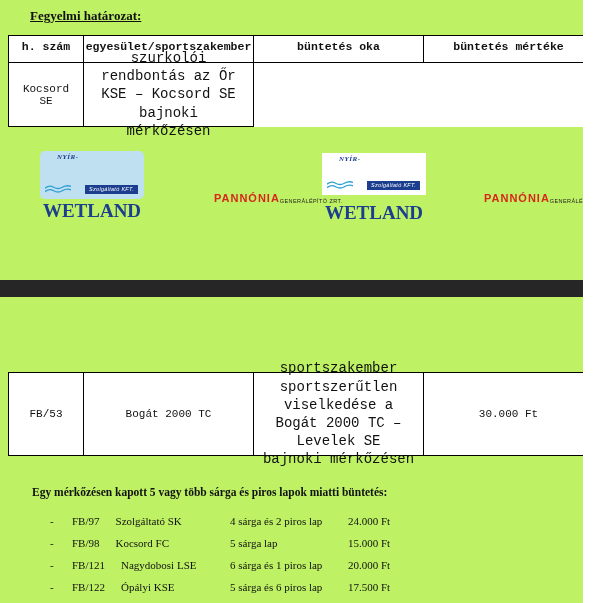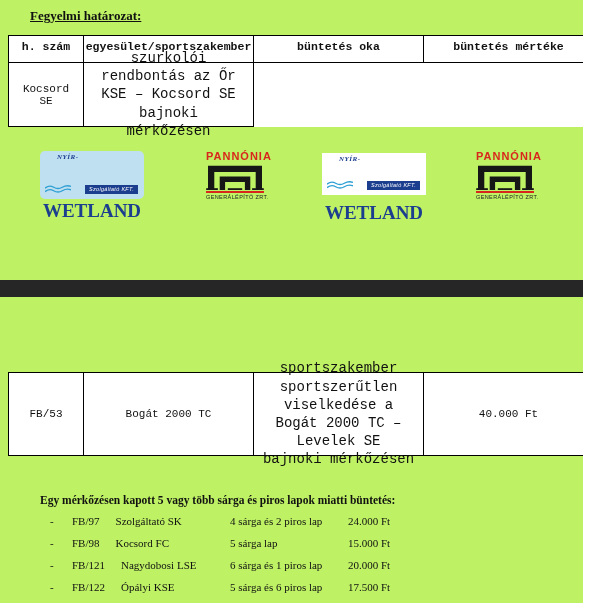--- a/index.html
+++ b/index.html
@@ -50,42 +50,42 @@
     font-family:"Liberation Serif","DejaVu Serif",serif; letter-spacing:0px;margin-top:42px;
   }
   .wl-wave { position:absolute; left:5px; bottom:5px; width:26px; height:10px; }
   .wl-banner {
     position:absolute; right:6px; bottom:5px;
     background:#1c3e8f; color:#fff; font-size:5.5px; font-style:italic;
     padding:1px 4px; line-height:1.2; letter-spacing:0.3px;
     font-family:"Liberation Sans","DejaVu Sans",sans-serif;
   }
 
-  .pannonia { display:flex; flex-direction:column; align-items:flex-start; }
+  .pannonia { display:flex; flex-direction:row; align-items:flex-end;margin-left:8px; }
   .p1 { left:206px; top:150px; width:70px; height:54px; }
   .p2 { left:476px; top:150px; width:70px; height:54px; }
   .pn-name {
     font-family:"Liberation Sans","DejaVu Sans",sans-serif;
     font-size:11px; font-weight:bold; color:#d9261c; letter-spacing:1px;
     line-height:1.1; white-space:nowrap;
   }
   .pn-arch { width:58px; height:27px; margin-top:1px; }
   .pn-line { width:58px; height:2px; background:#d9261c; margin-top:1px; }
   .pn-sub {
     font-family:"Liberation Sans","DejaVu Sans",sans-serif;
     font-size:5.5px; color:#222; letter-spacing:0.4px; margin-top:1px;
     white-space:nowrap;
   }
 
   
   .sep-bar { position:absolute; left:0; top:280px; width:603px; height:17px; background:#262626; }
 
   
   .cards-heading {
-    position:absolute; left:32px; top:486px; margin:8px;
+    position:absolute; left:32px; top:486px; margin:0;
     font-size:11.5px; font-weight:bold;
   }
   .cards-list { position:absolute; left:50px; top:510px; width:520px; }
   .card-row {
     display:grid; grid-template-columns:22px 158px 118px 90px;
     height:22px; align-items:center; font-size:11px;
   }
   .card-code { display:inline-block; margin-right:16px; }
 </style>
 </head>
@@ -154,21 +154,21 @@
 
   <div class="sep-bar"></div>
 
   <div class="tbl tbl2">
     <div class="cell body">FB/53</div>
     <div class="cell body">Bogát 2000 TC</div>
     <div class="cell body reason">sportszakember
 sportszerűtlen viselkedése a
 Bogát 2000 TC – Levelek SE
 bajnoki mérkőzésen</div>
-    <div class="cell body">40.000 Ft</div>
+    <div class="cell body">30.000 Ft</div>
   </div>
 
   <h2 class="cards-heading">Egy mérkőzésen kapott 5 vagy több sárga és piros lapok miatti büntetés:</h2>
 
   <div class="cards-list">
     <div class="card-row">
       <span>-</span>
       <span><span class="card-code">FB/97</span><span>Szolgáltató SK</span></span>
       <span>4 sárga és 2 piros lap</span>
       <span>24.000 Ft</span>

